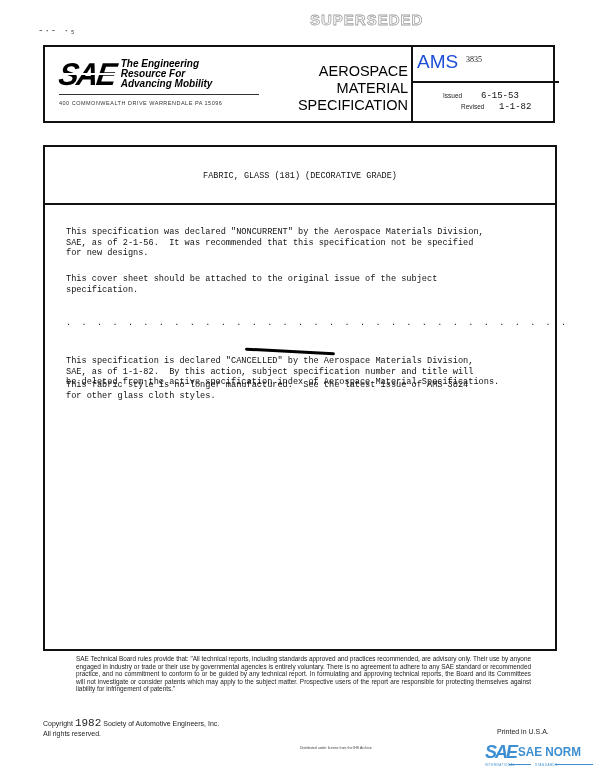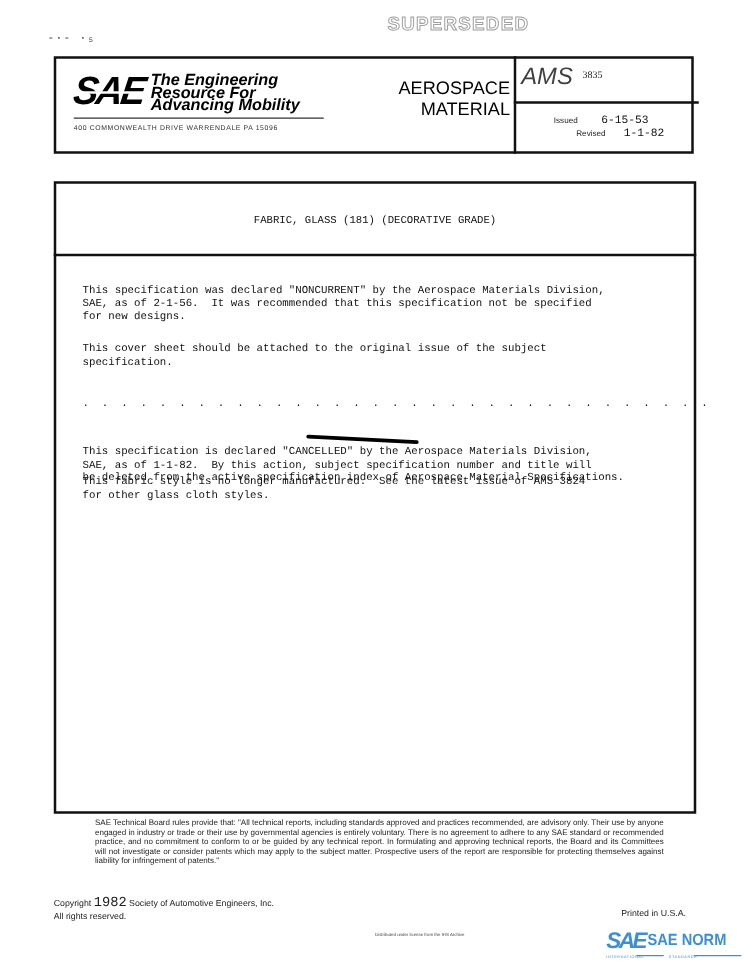--- a/index.html
+++ b/index.html
@@ -62,21 +62,21 @@
     }
     .sae-logo::after {
       content: "";
       position: absolute;
       left: 0; right: 0; top: 46%;
       height: 2px;
       background: #fff;
     }
     .tagline {
       margin-left: 6px;
-      font-size: 13px;
+      font-size: 10px;
       font-style: italic;
       font-weight: bold;
       line-height: 10px;
       color: #000;
     }
     .tagline div { white-space: nowrap; }
     .logo-rule {
       position: absolute;
       left: 14px; top: 47px;
       width: 200px; height: 1px;
@@ -104,22 +104,21 @@
       left: 366px; top: -2px;
       width: 148px; height: 38px;
       border-left: 2px solid #111;
       border-bottom: 2px solid #111;
       box-sizing: border-box;
     }
     .ams-label {
       position: absolute;
       left: 4px; top: 6px;
       font-size: 19px;
-      color: #404040;
-      font-style: italic;
+      color: #1d4ed8;
     }
     .ams-number {
       position: absolute;
       left: 53px; top: 10px;
       font-family: Liberation Serif, serif;
       font-size: 8px;
       color: #222;
     }
     .dates-cell {
       position: absolute;
@@ -279,20 +278,21 @@
       <div>Resource For</div>
       <div>Advancing Mobility</div>
     </div>
   </div>
   <div class="logo-rule"></div>
   <div class="address">400 COMMONWEALTH DRIVE    WARRENDALE   PA 15096</div>
 
   <div class="title-block">
     <div>AEROSPACE</div>
     <div>MATERIAL</div>
+    <div>SPECIFICATION</div>
   </div>
 
   <div class="ams-cell">
     <span class="ams-label">AMS</span>
     <span class="ams-number">3835</span>
   </div>
 
   <div class="dates-cell">
     <div class="date-row" style="top:8px;margin-left:26px;">
       <span class="date-label">Issued</span>

